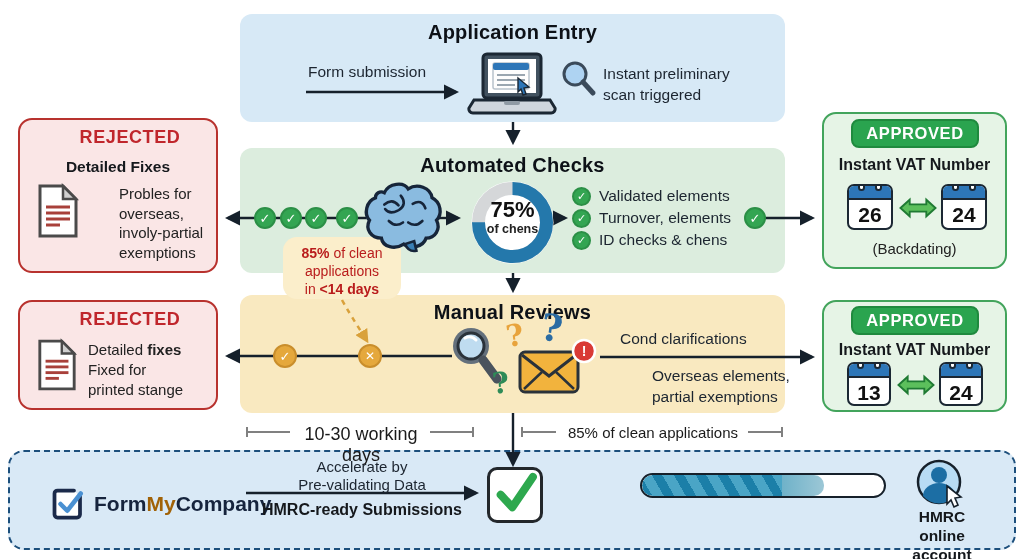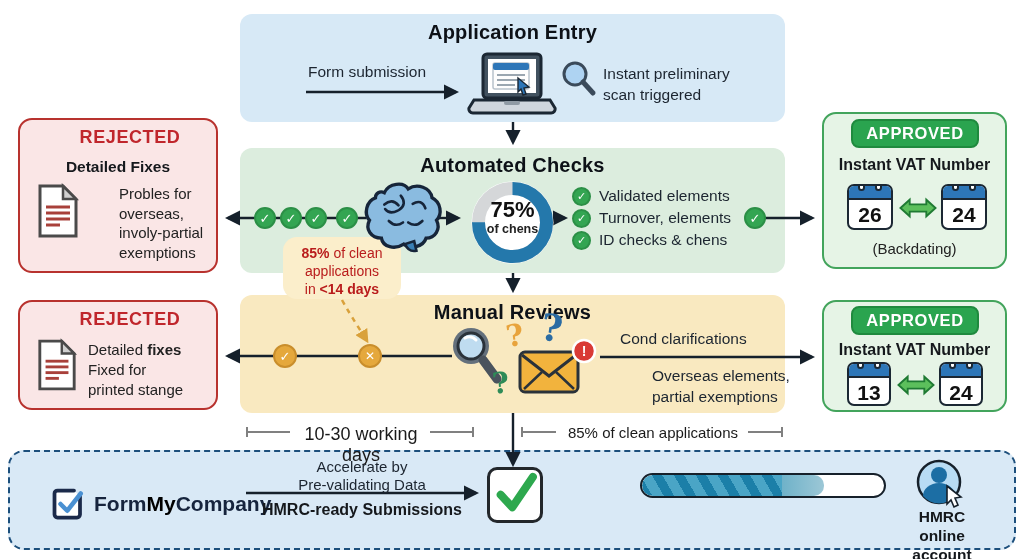--- a/index.html
+++ b/index.html
@@ -266,21 +266,21 @@
   </div>
 
   <div class="abs" style="left:292px;top:424px;width:138px;text-align:center;font-size:18px;color:#1a1a1a;">10-30 working days</div>
   <div class="abs" style="left:558px;top:424px;width:190px;text-align:center;font-size:15px;color:#1a1a1a;">85% of clean applications</div>
 
   <svg class="abs" style="left:50px;top:486px;" width="36" height="36" viewBox="0 0 48 48">
     <path d="M40,14 V38 a4,4 0 0 1 -4,4 H10 a4,4 0 0 1 -4,-4 V10 a4,4 0 0 1 4,-4 H32" fill="#ffffff" stroke="#1b2a4a" stroke-width="5" stroke-linecap="round"></path>
     <path d="M14,24 L23,33 L41,10" fill="none" stroke="#4a90d2" stroke-width="6" stroke-linecap="round" stroke-linejoin="round"></path>
   </svg>
   <div class="abs" style="left:94px;top:492px;font-size:21px;font-weight:700;">
-    <span style="color:#16243d;">Form</span><span style="color:#000000;margin-top:38px;">My</span><span style="color:#16243d;">Company</span>
+    <span style="color:#16243d;">Form</span><span style="color:#a16207;margin-top:38px;">My</span><span style="color:#16243d;">Company</span>
   </div>
 
   <div class="abs center" style="left:262px;top:458px;width:200px;font-size:15px;line-height:18px;color:#1c2530;">
     <div>Accelerate by</div>
     <div>Pre-validating Data</div>
   </div>
   <div class="abs center b" style="left:252px;top:501px;width:220px;font-size:16px;color:#15181c;">HMRC-ready Submissions</div>
 
   <div class="abs" style="left:487px;top:467px;width:56px;height:56px;background:#fff;border:3px solid #23272b;border-radius:10px;box-sizing:border-box;">
     <svg width="50" height="50" viewBox="0 0 56 56" style="position:absolute;left:0;top:-2px;">

